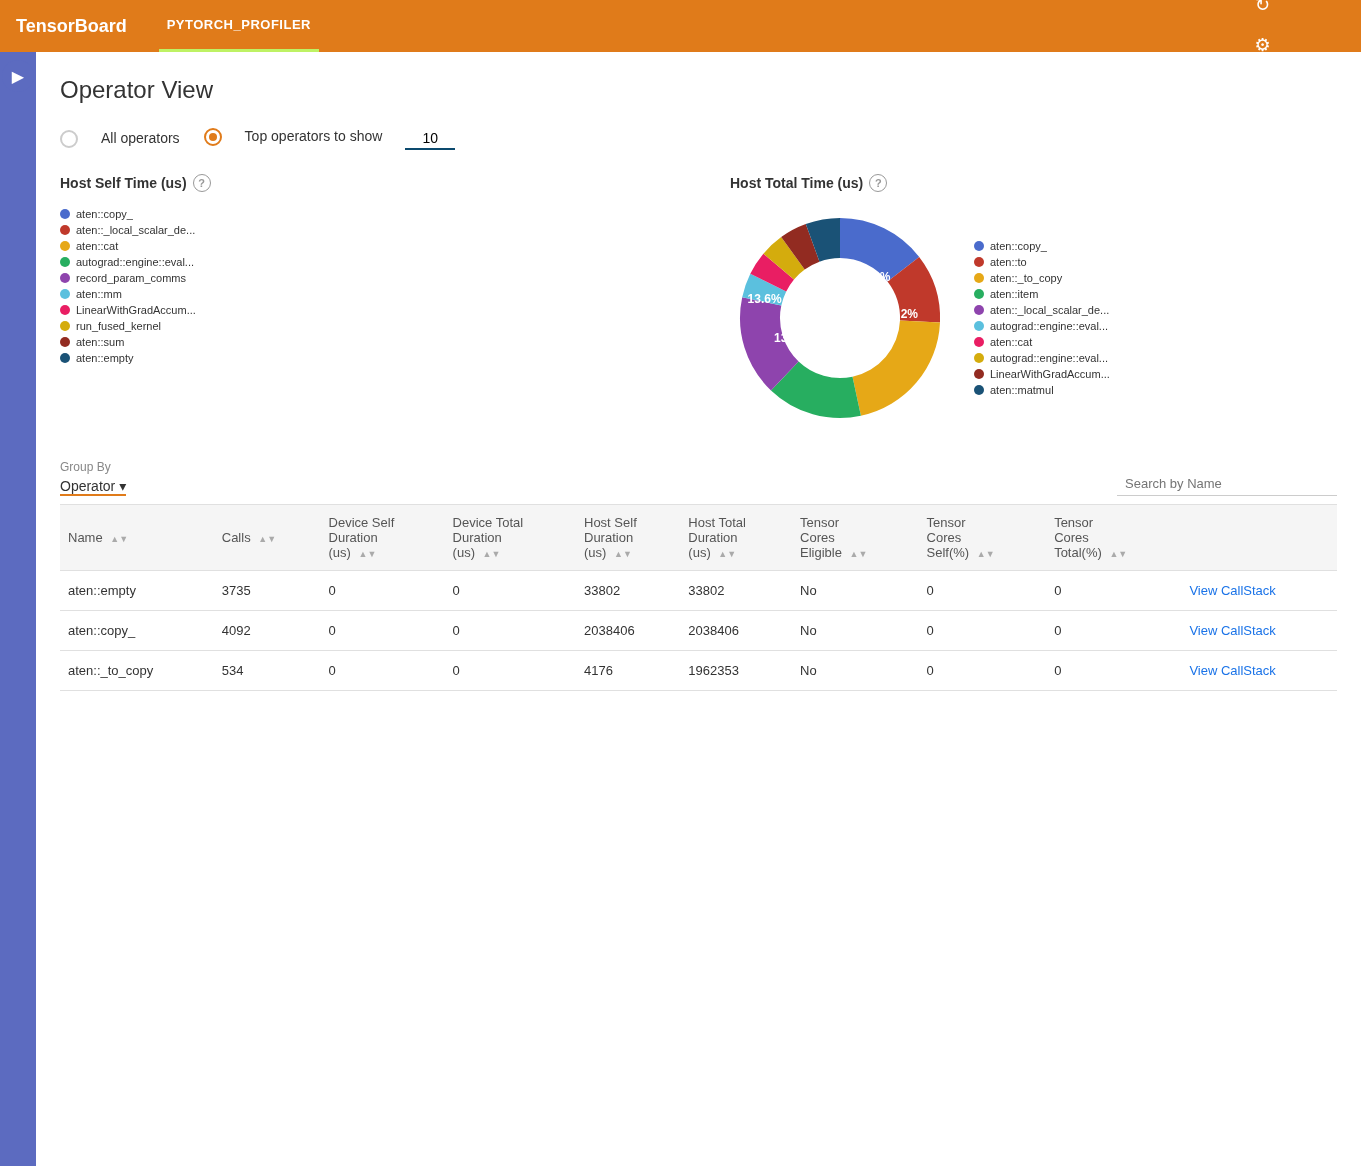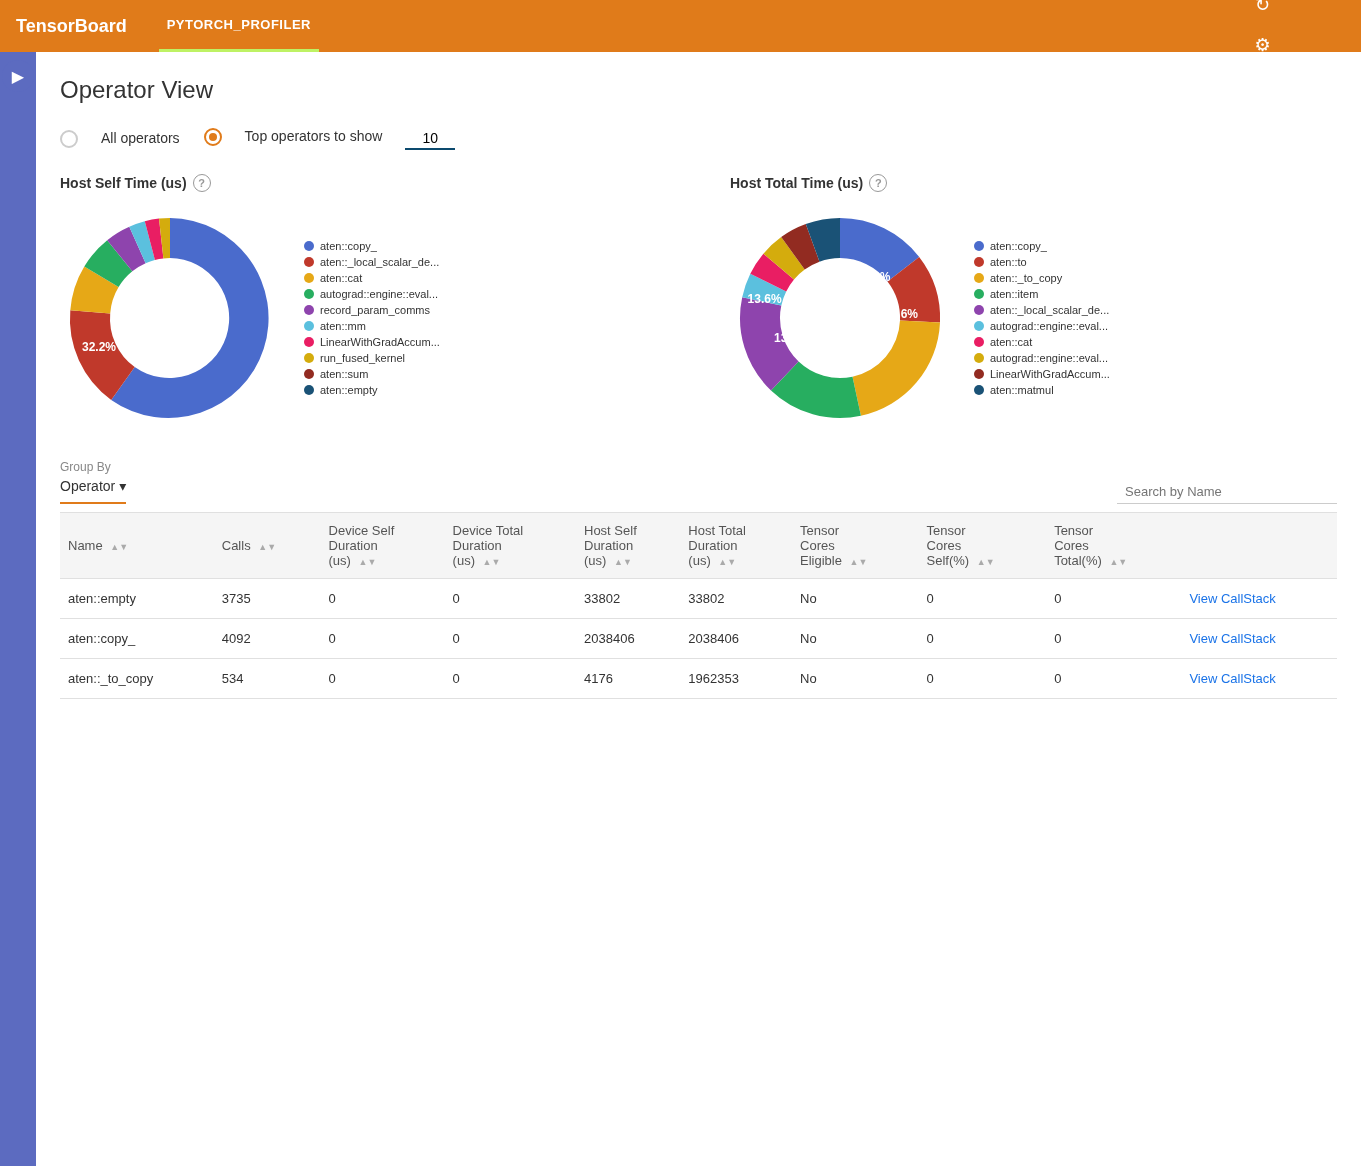--- a/index.html
+++ b/index.html
@@ -224,21 +224,21 @@
       font-size: 12px;
       color: #888;
       margin-bottom: 4px;
     }
     .group-by-select {
       display: flex;
       align-items: center;
       gap: 4px;
       font-size: 14px;
       border-bottom: 2px solid #e07b1a;
-      padding-bottom: 8px;
+      padding-bottom: 0;
       cursor: pointer;
     }
     .search-input {
       border: none;
       border-bottom: 1px solid #ccc;
       padding: 4px 8px;
       font-size: 13px;
       width: 220px;
       outline: none;
     }
@@ -326,48 +326,20 @@
     </div>
 
     <div class="charts-section">
 
       <div class="chart-container">
         <div class="chart-title">
           <span>Host Self Time (us)</span>
           <span class="help-icon">?</span>
         </div>
         <div class="chart-inner">
-          <div class="donut-wrapper">
-            <svg class="donut" viewBox="0 0 220 220">
-
-              <g transform="translate(110,110)">
-
-                <path d="M 0,-100 A 100,100 0 1,1 -58.8,81.9 L -35.3,49.1 A 60,60 0 1,0 0,-60 Z" fill="#4a6bcc"></path>
-
-                <path d="M -58.8,81.9 A 100,100 0 0,1 -99.7,-7.7 L -59.8,-4.6 A 60,60 0 0,0 -35.3,49.1 Z" fill="#c0392b"></path>
-
-                <path d="M -99.7,-7.7 A 100,100 0 0,1 -85.7,-51.5 L -51.4,-30.9 A 60,60 0 0,0 -59.8,-4.6 Z" fill="#e6a817"></path>
-
-                <path d="M -85.7,-51.5 A 100,100 0 0,1 -62.8,-77.8 L -37.7,-46.7 A 60,60 0 0,0 -51.4,-30.9 Z" fill="#27ae60"></path>
-
-                <path d="M -62.8,-77.8 A 100,100 0 0,1 -40.7,-91.3 L -24.4,-54.8 A 60,60 0 0,0 -37.7,-46.7 Z" fill="#8e44ad"></path>
-
-                <path d="M -40.7,-91.3 A 100,100 0 0,1 -25.2,-96.8 L -15.1,-58.1 A 60,60 0 0,0 -24.4,-54.8 Z" fill="#5bc0de"></path>
-
-                <path d="M -25.2,-96.8 A 100,100 0 0,1 -11.0,-99.4 L -6.6,-59.6 A 60,60 0 0,0 -15.1,-58.1 Z" fill="#e91e63"></path>
-
-                <path d="M -11.0,-99.4 A 100,100 0 0,1 0,-100 L 0,-60 A 60,60 0 0,0 -6.6,-59.6 Z" fill="#d4ac0d"></path>
-              </g>
-            </svg>
-            
-            <div style="position:absolute; top:50%; left:50%; transform:translate(-50%,-50%); text-align:center; pointer-events:none;">
-            </div>
-            <div class="donut-label" style="top:44%; left:55%;">52.1%</div>
-            <div class="donut-label" style="top:60%; left:10%;">32.2%</div>
-          </div>
           <div class="legend">
 
           <div class="legend-item">
                 <div class="legend-dot" style="background:#4a6bcc;"></div>
                 <span>aten::copy_</span>
               </div>
               <div class="legend-item">
                 <div class="legend-dot" style="background:#c0392b;"></div>
                 <span>aten::_local_scalar_de...</span>
               </div>
@@ -432,21 +404,21 @@
                 <path d="M -89.7,-44.2 A 100,100 0 0,1 -76.6,-64.3 L -46.0,-38.6 A 60,60 0 0,0 -53.8,-26.5 Z" fill="#e91e63"></path>
 
                 <path d="M -76.6,-64.3 A 100,100 0 0,1 -58.8,-80.9 L -35.3,-48.5 A 60,60 0 0,0 -46.0,-38.6 Z" fill="#d4ac0d"></path>
 
                 <path d="M -58.8,-80.9 A 100,100 0 0,1 -34.2,-93.9 L -20.5,-56.3 A 60,60 0 0,0 -35.3,-48.5 Z" fill="#922b21"></path>
 
                 <path d="M -34.2,-93.9 A 100,100 0 0,1 0,-100 L 0,-60 A 60,60 0 0,0 -20.5,-56.3 Z" fill="#1a5276"></path>
               </g>
             </svg>
             <div class="donut-label" style="top:28%; left:62%;">22%</div>
-            <div class="donut-label" style="top:45%; left:70%;">78.6%</div>
+            <div class="donut-label" style="top:45%; left:70%;">14.2%</div>
             <div class="donut-label" style="top:62%; left:50%;">21.1%</div>
             <div class="donut-label" style="top:56%; left:20%;">13.6%</div>
             <div class="donut-label" style="top:38%; left:8%;">13.6%</div>
           </div>
           <div class="legend">
           <div class="legend-item">
                 <div class="legend-dot" style="background:#4a6bcc;"></div>
                 <span>aten::copy_</span>
               </div>
               <div class="legend-item">

